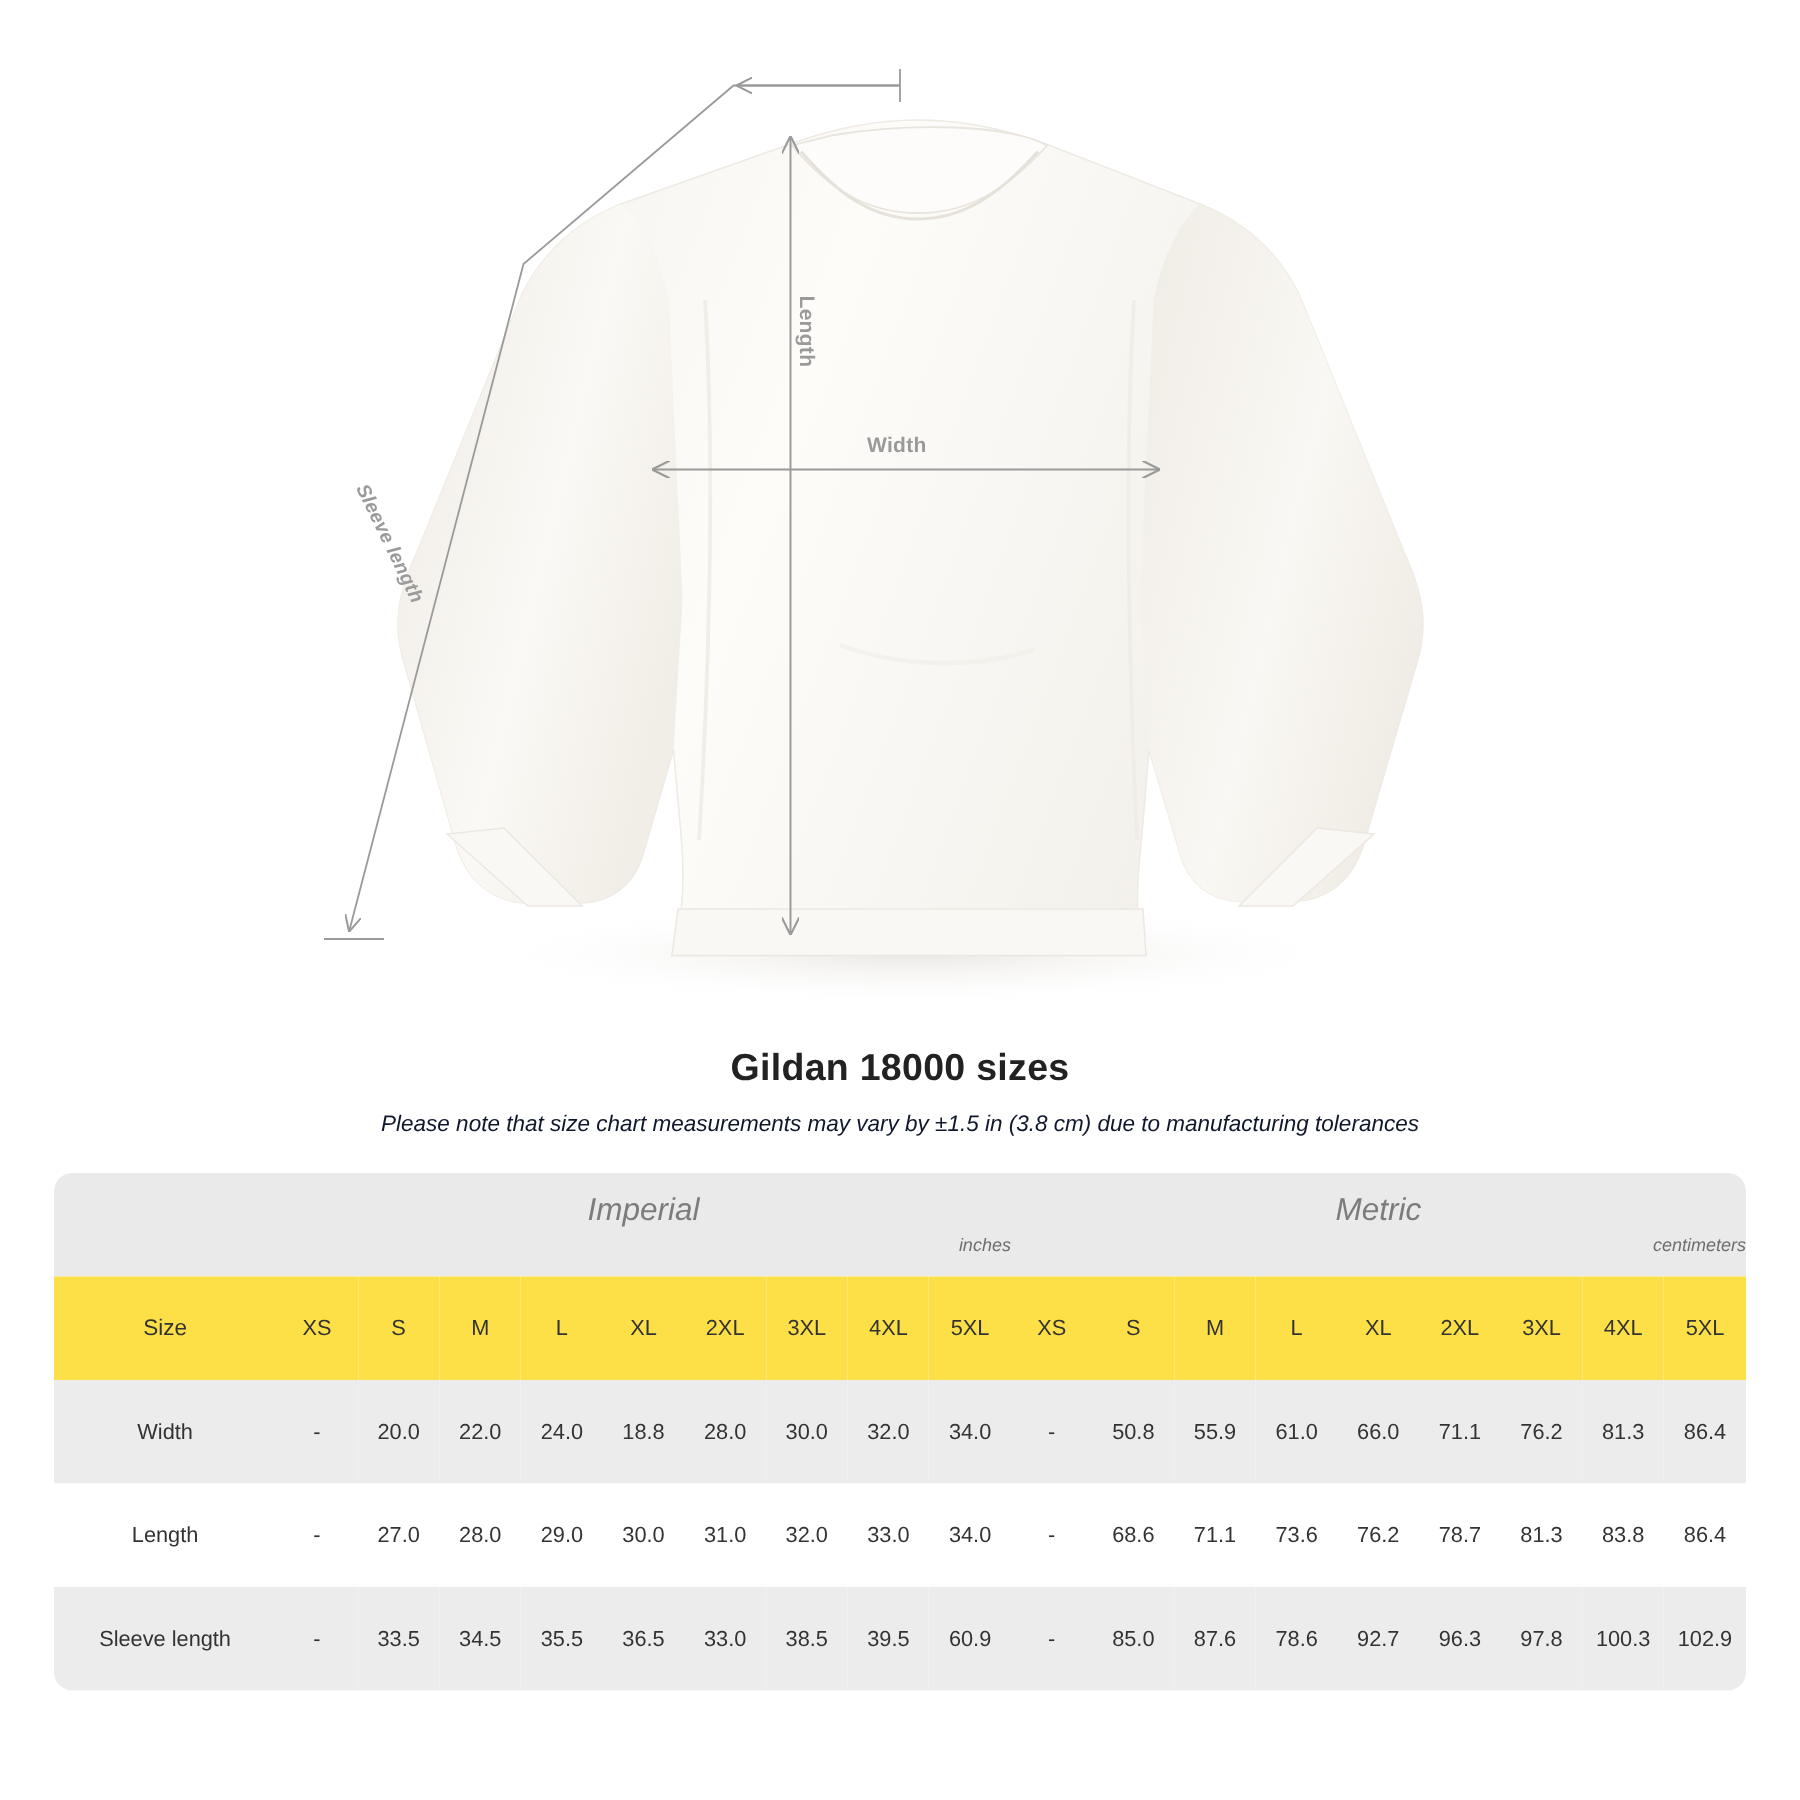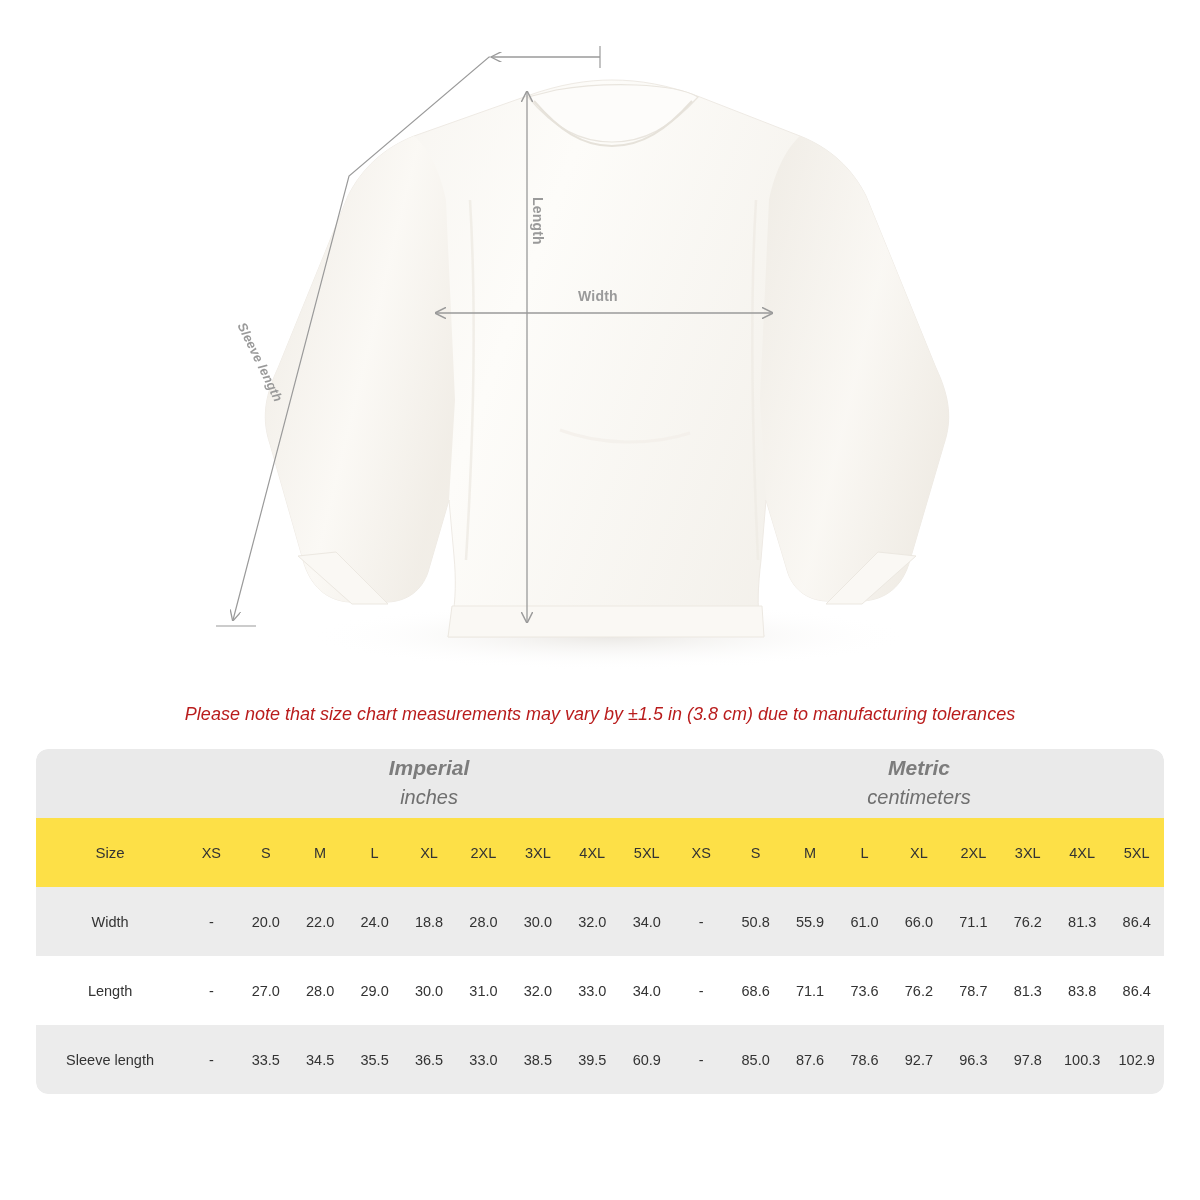--- a/index.html
+++ b/index.html
@@ -56,23 +56,23 @@
   .title {
     text-align: center;
     font-size: 25px;
     font-weight: bold;
     color: #222222;
     margin-top: 8px;
     letter-spacing: 0.2px;
   }
   .subtitle {
     text-align: center;
-    font-size: 18px;
+    font-size: 15px;
     font-style: italic;
-    color: #b91c1c;
+    color: #0f172a;
     margin-top: 14px;
   }
 
   
   .table-wrap {
     margin: 24px 36px 0 36px;
     border-radius: 12px;
     overflow: hidden;
   }
   table.sizes {
@@ -89,29 +89,30 @@
     font-weight: normal;
   }
   .unitrow td {
     background: #eaeaea;
     height: 88px;
     vertical-align: middle;
   }
   .unit-name {
     font-size: 21px;
     font-style: italic;
-    font-weight: bold;
+    font-weight: normal;
     color: #7c7c7c;
     line-height: 1.25;
   }
   .unit-sub {
-    font-size: 20px;
+    font-size: 12px;
     font-style: italic;
     color: #6f6f6f;
     line-height: 1.5;
+    text-align: right;
   }
   .hdr td {
     background: #fde047;
     font-weight: bold;
     color: #333;
     font-size: 15px;
     height: 62px;
   }
   .hdr td.rowlabel { font-size: 15px; }
   tr.band td { background: #ececec; }
@@ -215,20 +216,21 @@
       <line x1="600" y1="46" x2="600" y2="68" stroke="#9a9a9a" stroke-width="1.2"></line>
       <line x1="600" y1="57" x2="492" y2="57" stroke="#9a9a9a" stroke-width="1.2" marker-end="url(#arrowEnd)"></line>
       <line x1="216" y1="626" x2="256" y2="626" stroke="#9a9a9a" stroke-width="1.2"></line>
     </svg>
 
     <div class="dim-label label-length">Length</div>
     <div class="dim-label label-width">Width</div>
     <div class="dim-label label-sleeve">Sleeve length</div>
   </div>
 
+  <div class="title">Gildan 18000 sizes</div>
   <div class="subtitle">Please note that size chart measurements may vary by ±1.5 in (3.8 cm) due to manufacturing tolerances</div>
 
   <div class="table-wrap">
     <table class="sizes">
       <colgroup>
         <col class="col-label">
         <col class="col-v">
           <col class="col-v">
           <col class="col-v">
           <col class="col-v">

